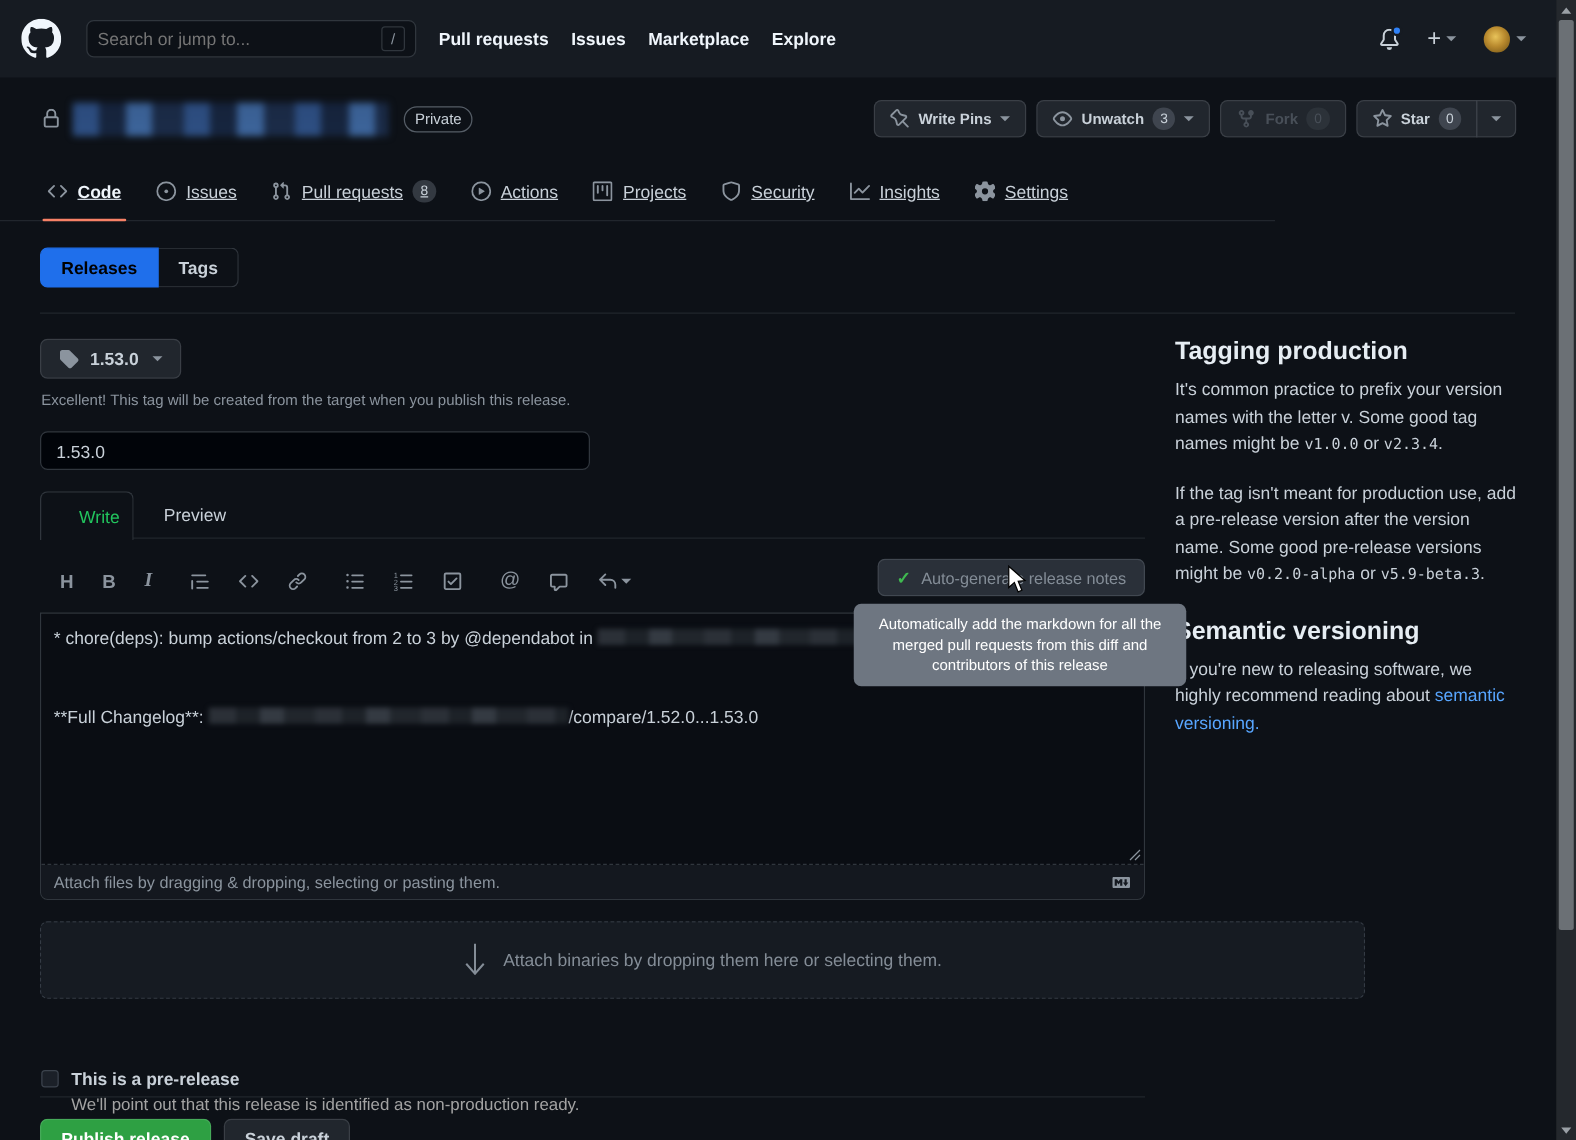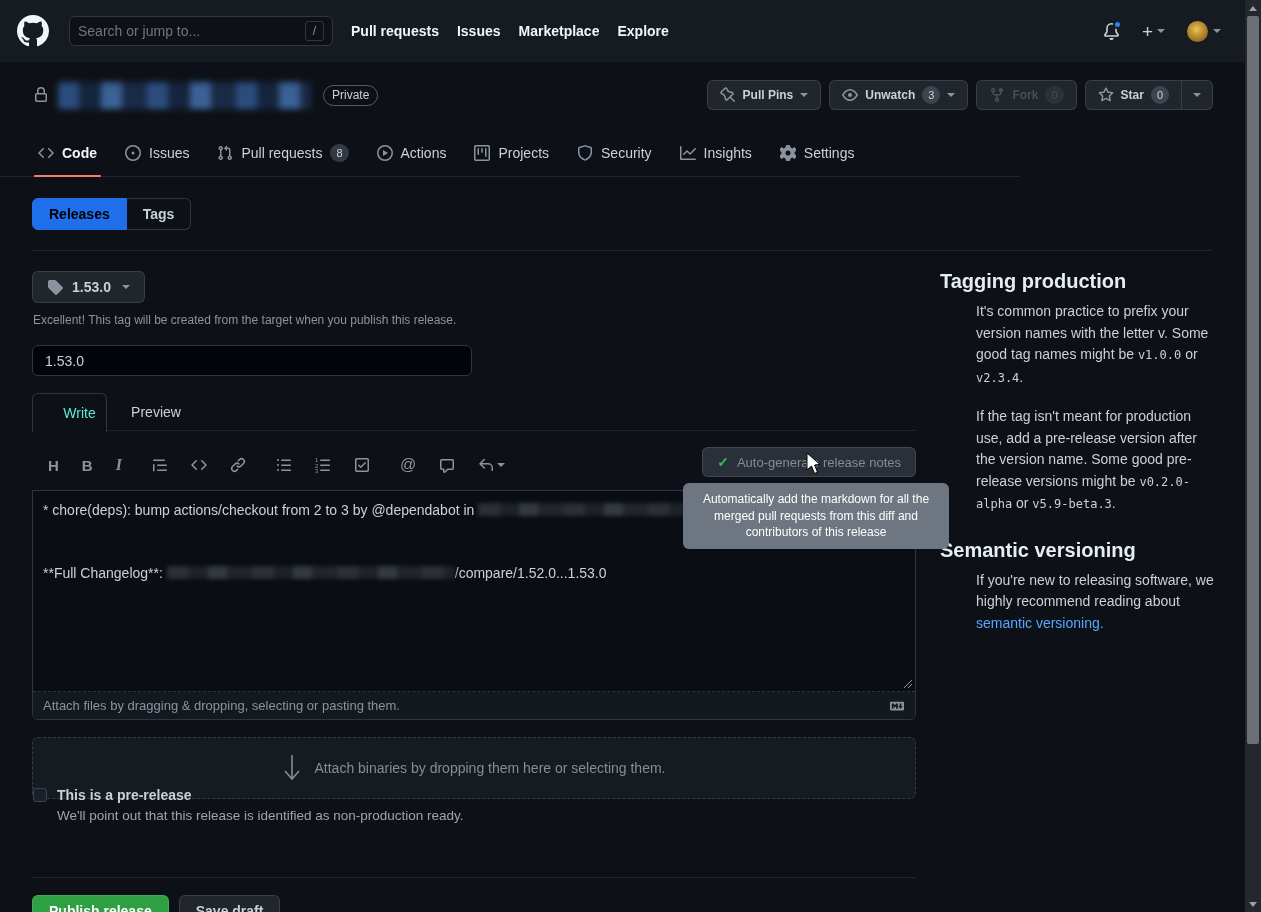--- a/index.html
+++ b/index.html
@@ -56,21 +56,21 @@
   .btn-disabled .count-pill { color:#484f58; background:rgba(110,118,129,0.15); }
   .split { display:flex; }
   .split .btn { border-radius:6px 0 0 6px; }
   .split .btn-caret { width:32px; height:30px; background:#21262d;
         border:1px solid rgba(240,246,252,0.12); border-left:1px solid rgba(240,246,252,0.12);
         border-radius:0 6px 6px 0; margin-left:-1px; display:flex; align-items:center; justify-content:center;
         color:#8b949e; cursor:pointer; }
 
   
   .repo-nav { position:absolute; top:130px; left:0; width:1020px; height:47px;
-              border-bottom:1px solid #21262d; display:flex; padding:0 24px; }
+              border-bottom:1px solid #21262d; display:flex; padding:0 24px;text-decoration:underline; }
   .repo-tab { display:flex; align-items:center; gap:8px; padding:0 14px; font-size:14px;
               color:#c9d1d9; position:relative; cursor:pointer; }
   .repo-tab.active { font-weight:700; color:#f0f6fc; }
   .repo-tab.active::after { content:""; position:absolute; left:10px; right:10px; bottom:-1px;
               height:2px; background:#f78166; border-radius:3px; }
 
   
   .segmented { position:absolute; top:198px; left:32px; display:flex; }
   .seg { height:32px; line-height:30px; padding:0 16px; font-size:14px; font-weight:700; cursor:pointer; }
   .seg-active { background:#1f6feb; border:1px solid #1f6feb; color:#000000; border-radius:6px 0 0 6px; }
@@ -86,21 +86,21 @@
   .helper-text { position:absolute; top:313px; left:33px; font-size:12px; color:#8b949e; }
 
   .title-input { position:absolute; top:345px; left:32px; width:440px; height:31px; background:#010409;
             border:1px solid #30363d; border-radius:6px; color:#c9d1d9; font-size:14px; padding:0 12px;
             font-family:inherit; outline:none; }
 
   .editor-tabs { position:absolute; top:393px; left:32px; width:884px; height:38px;
             border-bottom:1px solid #21262d; }
   .write-tab { position:absolute; left:0; top:0; width:75px; height:39px; background:#0d1117;
             border:1px solid #30363d; border-bottom:none; border-radius:6px 6px 0 0;
-            display:flex; align-items:center; justify-content:center; font-size:14px; color:#5eead4; cursor:pointer;padding-left:20px; }
+            display:flex; align-items:center; justify-content:center; font-size:14px; color:#22c55e; cursor:pointer;padding-left:20px; }
   .preview-tab { position:absolute; left:78px; top:0; width:92px; height:38px; display:flex;
             align-items:center; justify-content:center; font-size:14px; color:#c9d1d9; cursor:pointer; }
 
   .md-toolbar { position:absolute; top:445px; left:32px; width:884px; height:40px;
             display:flex; align-items:center; padding-left:16px; color:#8b949e; }
   .tb-group { display:flex; align-items:center; gap:23px; margin-right:30px; }
   .tb-icon { cursor:pointer; display:flex; align-items:center; }
   .tb-letter { font-size:15px; font-weight:700; color:#8b949e; }
   .tb-italic { font-family:"Liberation Serif",serif; font-style:italic; font-size:16px; }
   .tb-at { font-size:16px; font-weight:400; }
@@ -115,42 +115,42 @@
             color:#c9d1d9; position:relative; border-bottom:1px dashed #30363d; }
   .blur-dark { display:inline-block; height:13px; border-radius:1px; vertical-align:baseline;
             transform:translateY(1px);
             background:repeating-linear-gradient(90deg,#2b3037 0 22px,#1d2228 22px 41px,#343a42 41px 60px,#21262c 60px 85px);
             filter:blur(2px); }
   .resize-grip { position:absolute; right:2px; bottom:2px; }
   .editor-footer { height:27px; background:#14181f; display:flex; align-items:center;
             padding:0 9px 0 10px; font-size:13px; color:#8b949e; }
   .editor-footer .md-icon { margin-left:auto; }
 
-  .dropzone { position:absolute; top:737px; left:32px; width:884px; height:62px;
+  .dropzone { position:absolute; top:737px; left:32px; width:1060px; height:62px;
             border:1px dashed #343b44; border-radius:6px; background:#161b22; display:flex;
             align-items:center; justify-content:center; gap:14px; color:#848d97; font-size:14px; cursor:pointer; }
 
-  .prerelease { position:absolute; top:787px; left:33px; }
+  .prerelease { position:absolute; top:855px; left:33px; }
   .pre-row { display:flex; align-items:flex-start; gap:10px; }
   .checkbox { width:14px; height:14px; margin-top:1px; background:#1b2028; border:1px solid #3c434d;
             border-radius:3px; cursor:pointer; }
   .pre-label { font-weight:700; font-size:14px; color:#c9d1d9; }
   .pre-desc { margin-top:5px; margin-left:24px; font-size:13.5px; color:#a3a3a3; }
 
   .divider-bottom { position:absolute; top:877px; left:32px; width:884px; border-top:1px solid #21262d; }
   .form-actions { position:absolute; top:895px; left:32px; display:flex; gap:10px; }
   .publish-btn { height:32px; padding:0 16px; background:#2ea043; border:1px solid rgba(240,246,252,0.12);
             border-radius:6px; color:#fff; font-weight:700; font-size:14px; display:flex; align-items:center; cursor:pointer; }
   .draft-btn { height:32px; padding:0 16px; background:#21262d; border:1px solid rgba(240,246,252,0.12);
             border-radius:6px; color:#c9d1d9; font-weight:700; font-size:14px; display:flex; align-items:center; cursor:pointer; }
 
   
   .sidebar { position:absolute; top:270px; left:940px; width:274px; }
   .sb-title { font-size:20px; font-weight:700; color:#e6edf3; margin-bottom:8px; }
-  .sb-p { font-size:14px; line-height:21.5px; color:#c9d1d9; margin-bottom:17px;margin-left:36px; }
+  .sb-p { font-size:14px; line-height:21.5px; color:#c9d1d9; margin-bottom:17px; }
   .sb-p code { font-family:"DejaVu Sans Mono",monospace; font-size:12px; }
   .sb-title2 { margin-top:23px; }
   .sb-link { color:#58a6ff; cursor:pointer; }
 
   
   .tooltip { position:absolute; top:483px; left:683px; width:266px; background:#6e7681; color:#fff;
             font-size:12px; line-height:16.5px; text-align:center; padding:8px 12px; border-radius:6px; z-index:60; }
   .cursor { position:absolute; top:452px; left:806px; z-index:70; }
 
   
@@ -206,21 +206,21 @@
           <path d="M4 4a4 4 0 0 1 8 0v2h.25c.966 0 1.75.784 1.75 1.75v5.5A1.75 1.75 0 0 1 12.25 15h-8.5A1.75 1.75 0 0 1 2 13.25v-5.5C2 6.784 2.784 6 3.75 6H4V4zm8.25 3.5h-8.5a.25.25 0 0 0-.25.25v5.5c0 .138.112.25.25.25h8.5a.25.25 0 0 0 .25-.25v-5.5a.25.25 0 0 0-.25-.25zM10.5 6V4a2.5 2.5 0 0 0-5 0v2h5z"></path>
         </svg>
     </span>
     <span class="blur-repo"></span>
     <span class="private-badge">Private</span>
     <div class="repo-actions">
       <span class="btn">
         <svg class="oct" width="16" height="16" viewBox="0 0 16 16">
             <path d="M4.456.734a1.75 1.75 0 0 1 2.826.504l.613 1.327a3.081 3.081 0 0 0 2.084 1.707l2.454.584c1.332.317 1.8 1.972.832 2.94L11.06 10l3.72 3.72a.75.75 0 1 1-1.061 1.06L10 11.06l-2.204 2.205c-.968.968-2.623.5-2.94-.832l-.584-2.454a3.081 3.081 0 0 0-1.707-2.084l-1.327-.613a1.75 1.75 0 0 1-.504-2.826L4.456.734zM5.92 1.866a.25.25 0 0 0-.404-.072L1.794 5.516a.25.25 0 0 0 .072.404l1.328.613A4.582 4.582 0 0 1 5.73 9.63l.584 2.454a.25.25 0 0 0 .42.12l5.47-5.47a.25.25 0 0 0-.12-.42L9.63 5.73a4.581 4.581 0 0 1-3.098-2.537L5.92 1.866z"></path>
           </svg>
-        <span>Pull Pins</span>
+        <span>Write Pins</span>
         <span class="caret"></span>
       </span>
       <span class="btn">
         <svg class="oct" width="16" height="16" viewBox="0 0 16 16">
             <path d="M8 2c1.981 0 3.671.992 4.933 2.078 1.27 1.091 2.187 2.345 2.637 3.023a1.62 1.62 0 0 1 0 1.798c-.45.678-1.367 1.932-2.637 3.023C11.67 13.008 9.981 14 8 14c-1.981 0-3.671-.992-4.933-2.078C1.797 10.83.88 9.576.43 8.898a1.62 1.62 0 0 1 0-1.798c.45-.677 1.367-1.931 2.637-3.022C4.33 2.992 6.019 2 8 2zM1.679 7.932a.12.12 0 0 0 0 .136c.411.622 1.241 1.75 2.366 2.717C5.176 11.758 6.527 12.5 8 12.5c1.473 0 2.825-.742 3.955-1.715 1.124-.967 1.954-2.096 2.366-2.717a.12.12 0 0 0 0-.136c-.412-.621-1.242-1.75-2.366-2.717C10.824 4.242 9.473 3.5 8 3.5c-1.473 0-2.825.742-3.955 1.715-1.124.967-1.954 2.096-2.366 2.717zM8 10a2 2 0 1 0 0-4 2 2 0 0 0 0 4z"></path>
           </svg>
         <span>Unwatch</span>
         <span class="count-pill">3</span>
         <span class="caret"></span>
       </span>

